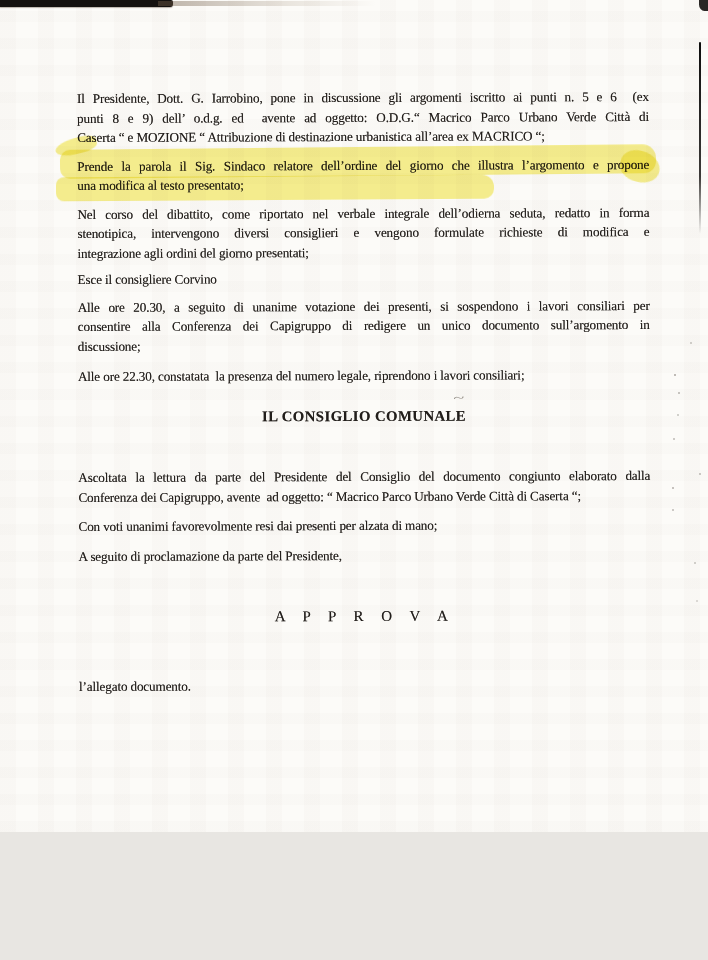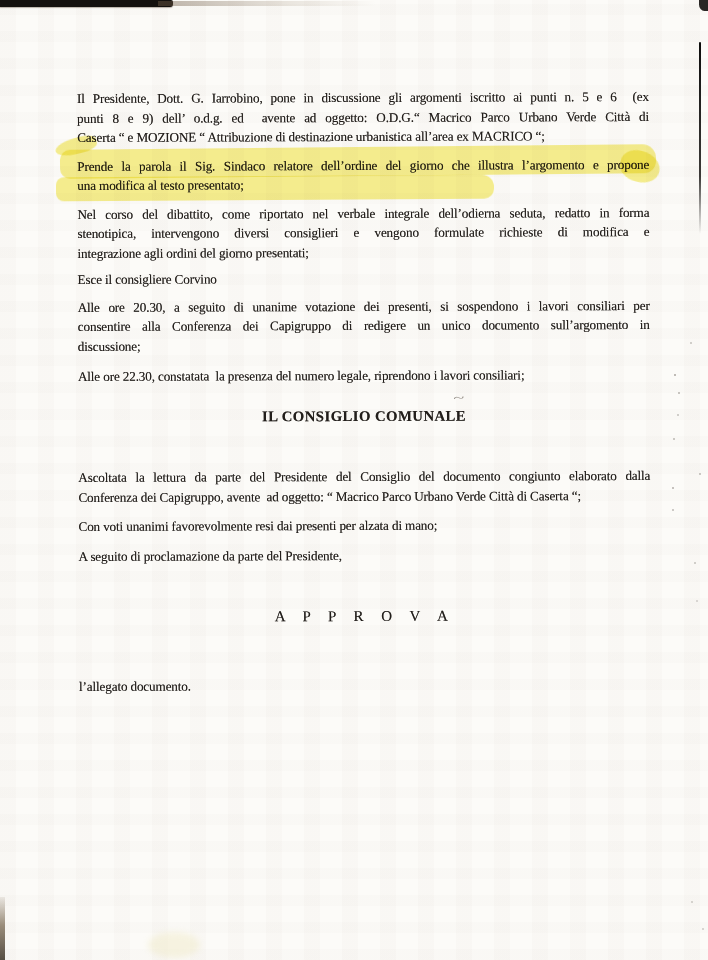--- a/index.html
+++ b/index.html
@@ -1,18 +1,18 @@
 <!DOCTYPE html>
 <html><head>
 <meta charset="utf-8">
 <style>
   html,body{margin:0;padding:0;background:#e8e6e2;}
   .page{
     position:relative;
-    width:708px;height:960px;
+    width:708px;height:832px;
     background-color:#fcfbf8;
     background-image:
       repeating-linear-gradient(90deg, rgba(187,168,158,0.045) 0 16px, rgba(255,255,255,0) 16px 38px),
       repeating-linear-gradient(0deg, rgba(175,165,155,0.03) 0 11px, rgba(255,255,255,0) 11px 27px);
     overflow:hidden;
     font-family:"Liberation Serif", serif;
   }
   .content{
     position:absolute;left:78px;top:88px;width:572px;
     color:#221e1b;

